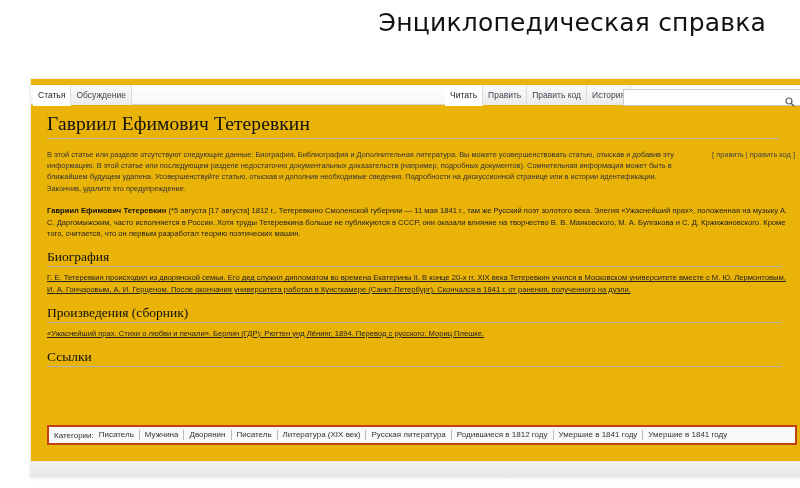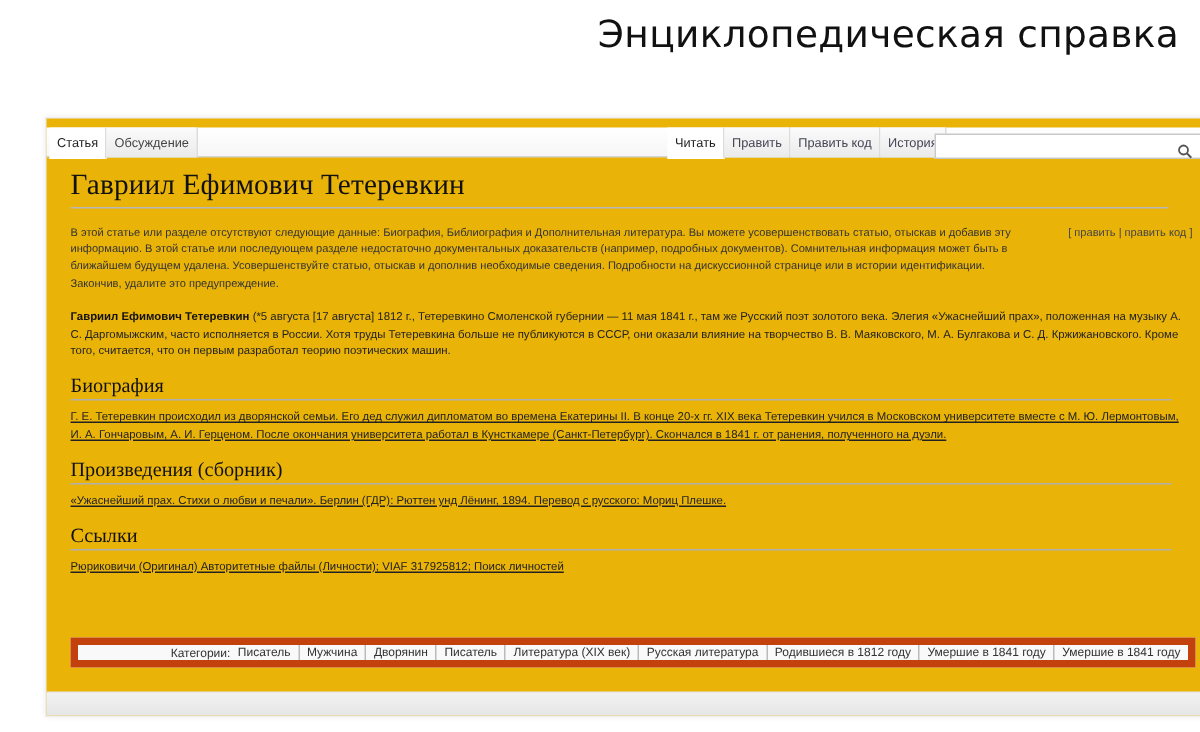--- a/index.html
+++ b/index.html
@@ -1,20 +1,20 @@
 <!DOCTYPE html>
 <html><head>
 <meta charset="utf-8">
 <style>
   * { box-sizing: border-box; margin: 0; padding: 0; }
   html, body { width: 800px; height: 488px; background: #ffffff; overflow: hidden; }
   body { font-family: "Liberation Sans", sans-serif; color: #222; position: relative; }
 
   .slide-title {
-    position: absolute; right: 14px; top: 8px;
+    position: absolute; right: 34px; top: 8px;
     font-family: "DejaVu Sans", sans-serif;
     font-size: 25px; color: #111; letter-spacing: 0.2px;
   }
 
   .window {
     position: absolute; left: 30px; top: 78px; width: 778px; height: 400px;
     background: #eab308;
     box-shadow: 0 0 4px rgba(0,0,0,0.08);
     border: 1px solid #eeeeee;
   }
@@ -85,23 +85,23 @@
     border-bottom: 1px solid #b0b0b0; width: 734px;
     padding-bottom: 1px; margin-top: 9px;
   }
   .para {
     margin-top: 5px; width: 748px;
     font-size: 7.6px; line-height: 11.8px; color: #222; text-decoration: underline;
   }
 
   .categories {
     position: absolute; left: 16px; top: 346px; width: 750px; height: 20px;
-    border: 5px solid #c2410c; background: #f9f9f9;
+    border: 2px solid #c2410c; background: #f9f9f9;
     display: flex; align-items: center; padding-left: 5px;
-    font-size: 8px; color: #333; white-space: nowrap; justify-content: flex-end;
+    font-size: 8px; color: #333; white-space: nowrap;
   }
   .categories .cat-label { margin-right: 3px; }
   .categories .cat { padding: 0 5px; border-left: 1px solid #bbb; line-height: 10px; cursor: pointer; }
   .categories .cat.first { border-left: none; padding-left: 2px; }
 </style>
 </head>
 <body>
 
 <div class="slide-title">Энциклопедическая справка</div>
 
@@ -139,21 +139,20 @@
 
     <p class="lead"><b>Гавриил Ефимович Тетеревкин</b><span> (*5 августа [17 августа] 1812 г., Тетеревкино Смоленской губернии — 11 мая 1841 г., там же Русский поэт золотого века. Элегия «Ужаснейший прах», положенная на музыку А. С. Даргомыжским, часто исполняется в России. Хотя труды Тетеревкина больше не публикуются в СССР, они оказали влияние на творчество В. В. Маяковского, М. А. Булгакова и С. Д. Кржижановского. Кроме того, считается, что он первым разработал теорию поэтических машин.</span></p>
 
     <h2 class="section">Биография</h2>
     <p class="para">Г. Е. Тетеревкин происходил из дворянской семьи. Его дед служил дипломатом во времена Екатерины II. В конце 20-х гг. XIX века Тетеревкин учился в Московском университете вместе с М. Ю. Лермонтовым, И. А. Гончаровым, А. И. Герценом. После окончания университета работал в Кунсткамере (Санкт-Петербург). Скончался в 1841 г. от ранения, полученного на дуэли.</p>
 
     <h2 class="section">Произведения (сборник)</h2>
     <p class="para">«Ужаснейший прах. Стихи о любви и печали». Берлин (ГДР): Рюттен унд Лёнинг, 1894. Перевод с русского: Мориц Плешке.</p>
 
     <h2 class="section">Ссылки</h2>
-    <p class="para">Рюриковичи (Оригинал) Авторитетные файлы (Личности); VIAF 317925812; Поиск личностей</p>
   </div>
 
   <div class="categories">
     <span class="cat-label">Категории:</span>
     <span class="cat first">Писатель</span>
     <span class="cat">Мужчина</span>
     <span class="cat">Дворянин</span>
     <span class="cat">Писатель</span>
     <span class="cat">Литература (XIX век)</span>
     <span class="cat">Русская литература</span>

